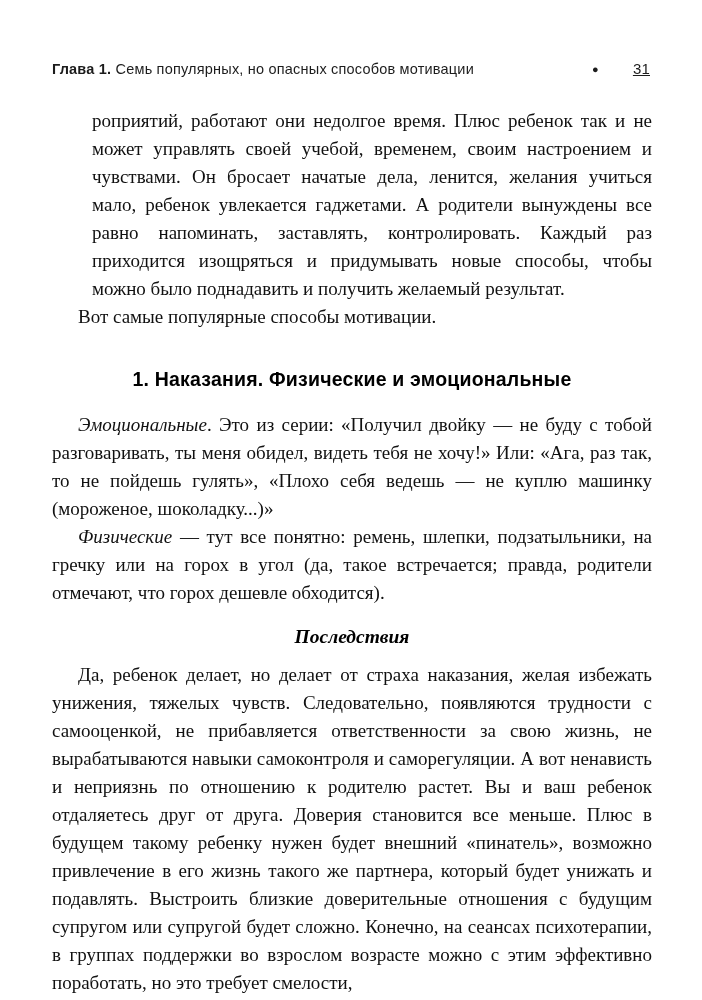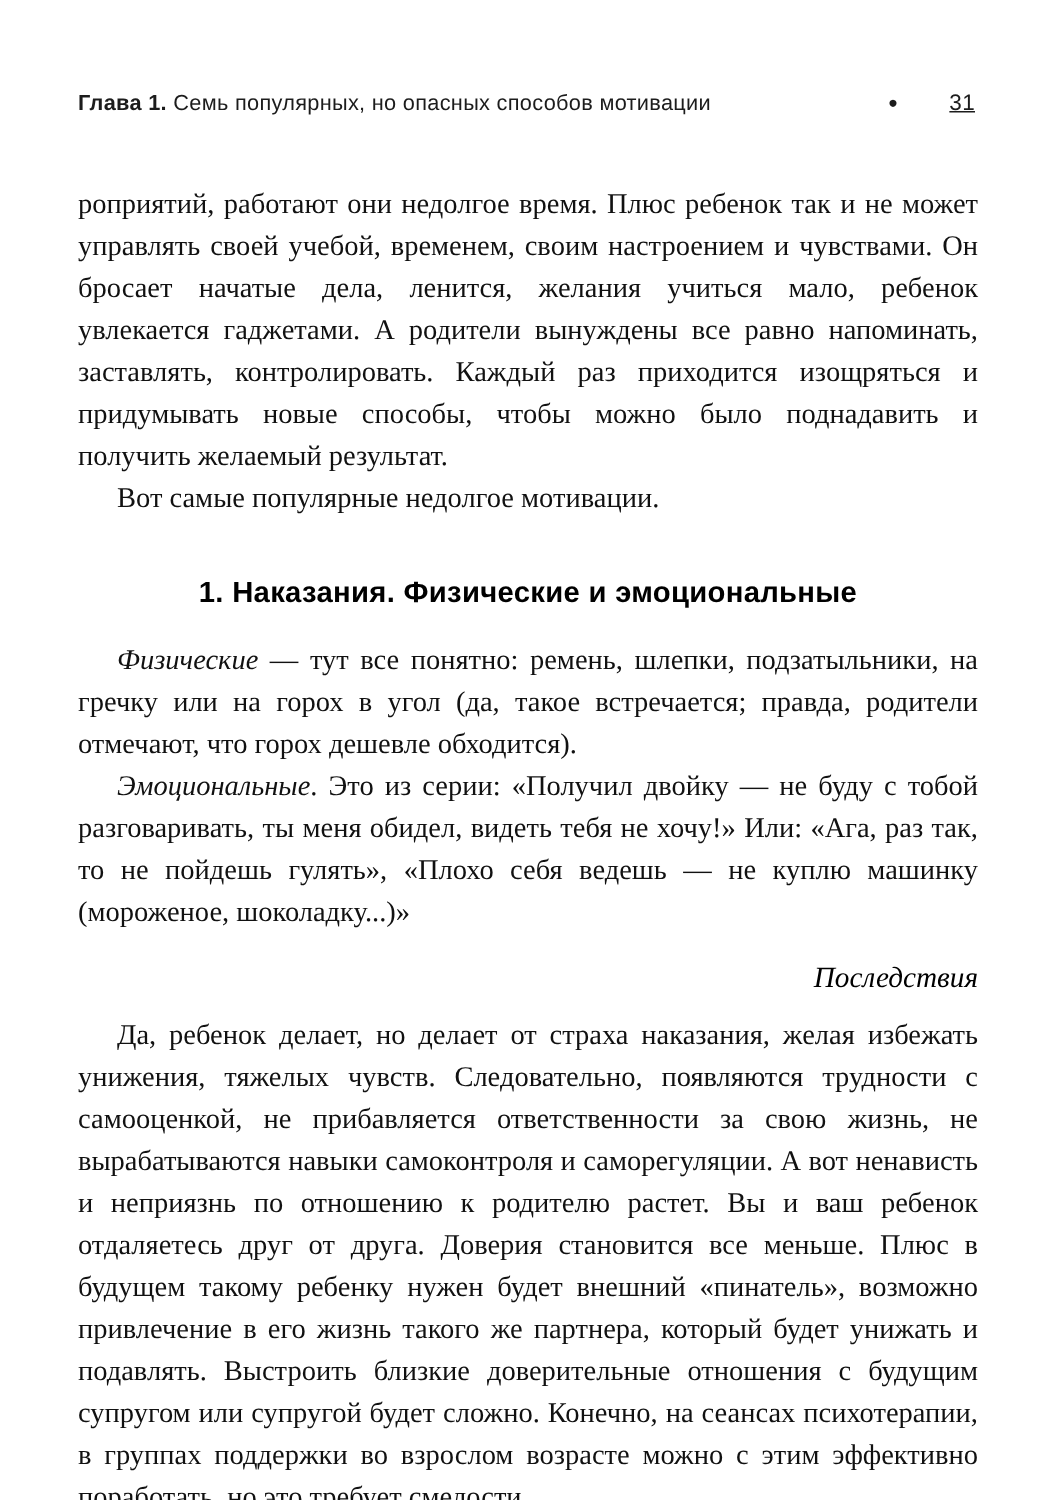--- a/index.html
+++ b/index.html
@@ -22,21 +22,21 @@
     background: #ffffff;
   }
   .running-head {
     display: flex;
     align-items: baseline;
     justify-content: space-between;
     font-family: "Liberation Sans", sans-serif;
     font-size: 14.5px;
     letter-spacing: 0.2px;
     color: #1c1c1c;
-    margin-bottom: 46px;
+    margin-bottom: 30px;
   }
   .rh-left { white-space: nowrap; }
   .rh-left b { font-weight: 700; }
   .rh-right {
     display: flex;
     align-items: baseline;
     gap: 34px;
     margin-right: 2px;
   }
   .rh-bullet { font-size: 11px; position: relative; top: -1px; }
@@ -45,61 +45,61 @@
     font-size: 19px;
     line-height: 28px;
     text-align: justify;
     hyphens: auto;
     -webkit-hyphens: auto;
   }
   .body-text p {
     margin: 0;
     text-indent: 26px;
   }
-  .body-text p.noindent { text-indent: 0; }
+  .body-text p.noindent { text-indent: 0; margin-left: 40px; }
   .body-text p i { font-style: italic; }
   h2.section-heading {
     font-family: "Liberation Sans", sans-serif;
     font-size: 19.5px;
     font-weight: 700;
     margin: 34px 0 18px 0;
     text-align: center;
     letter-spacing: 0.2px;
     color: #000000;
   }
   h3.subheading {
     font-family: "Liberation Serif", serif;
     font-size: 19.5px;
-    font-weight: 400;
+    font-weight: 700;
     font-style: italic;
     margin: 16px 0 10px 0;
-    text-align: right;
+    text-align: center;
     color: #000000;
   }
 </style>
 </head>
 <body>
 
 <div class="page">
 
   <header class="running-head">
     <span class="rh-left"><b>Глава 1.</b><span> Семь популярных, но опасных способов мотивации</span></span>
     <span class="rh-right">
       <span class="rh-bullet">●</span>
       <span class="rh-page">31</span>
     </span>
   </header>
 
   <main class="body-text">
     <p class="noindent">роприятий, работают они недолгое время. Плюс ребенок так и не может управлять своей учебой, временем, своим настроением и чувствами. Он бросает начатые дела, ленится, желания учиться мало, ребенок увлекается гаджетами. А родители вынуждены все равно напоминать, заставлять, контролировать. Каждый раз приходится изощряться и придумывать новые способы, чтобы можно было поднадавить и получить желаемый результат.</p>
-    <p>Вот самые популярные недолгое мотивации.</p>
+    <p>Вот самые популярные способы мотивации.</p>
 
     <h2 class="section-heading">1. Наказания. Физические и эмоциональные</h2>
 
+    <p><i>Эмоциональные</i><span>. Это из серии: «Получил двойку — не буду с тобой разговаривать, ты меня обидел, видеть тебя не хочу!» Или: «Ага, раз так, то не пойдешь гулять», «Плохо себя ведешь — не куплю машинку (мороженое, шоколадку...)»</span></p>
     <p><i>Физические</i><span> — тут все понятно: ремень, шлепки, подзатыльники, на гречку или на горох в угол (да, такое встречается; правда, родители отмечают, что горох дешевле обходится).</span></p>
-    <p><i>Эмоциональные</i><span>. Это из серии: «Получил двойку — не буду с тобой разговаривать, ты меня обидел, видеть тебя не хочу!» Или: «Ага, раз так, то не пойдешь гулять», «Плохо себя ведешь — не куплю машинку (мороженое, шоколадку...)»</span></p>
 
     <h3 class="subheading">Последствия</h3>
 
     <p>Да, ребенок делает, но делает от страха наказания, желая избежать унижения, тяжелых чувств. Следовательно, появляются трудности с самооценкой, не прибавляется ответственности за свою жизнь, не вырабатываются навыки самоконтроля и саморегуляции. А вот ненависть и неприязнь по отношению к родителю растет. Вы и ваш ребенок отдаляетесь друг от друга. Доверия становится все меньше. Плюс в будущем такому ребенку нужен будет внешний «пинатель», возможно привлечение в его жизнь такого же партнера, который будет унижать и подавлять. Выстроить близкие доверительные отношения с будущим супругом или супругой будет сложно. Конечно, на сеансах психотерапии, в группах поддержки во взрослом возрасте можно с этим эффективно поработать, но это требует смелости,</p>
   </main>
 
 </div>
 
 </body></html>

